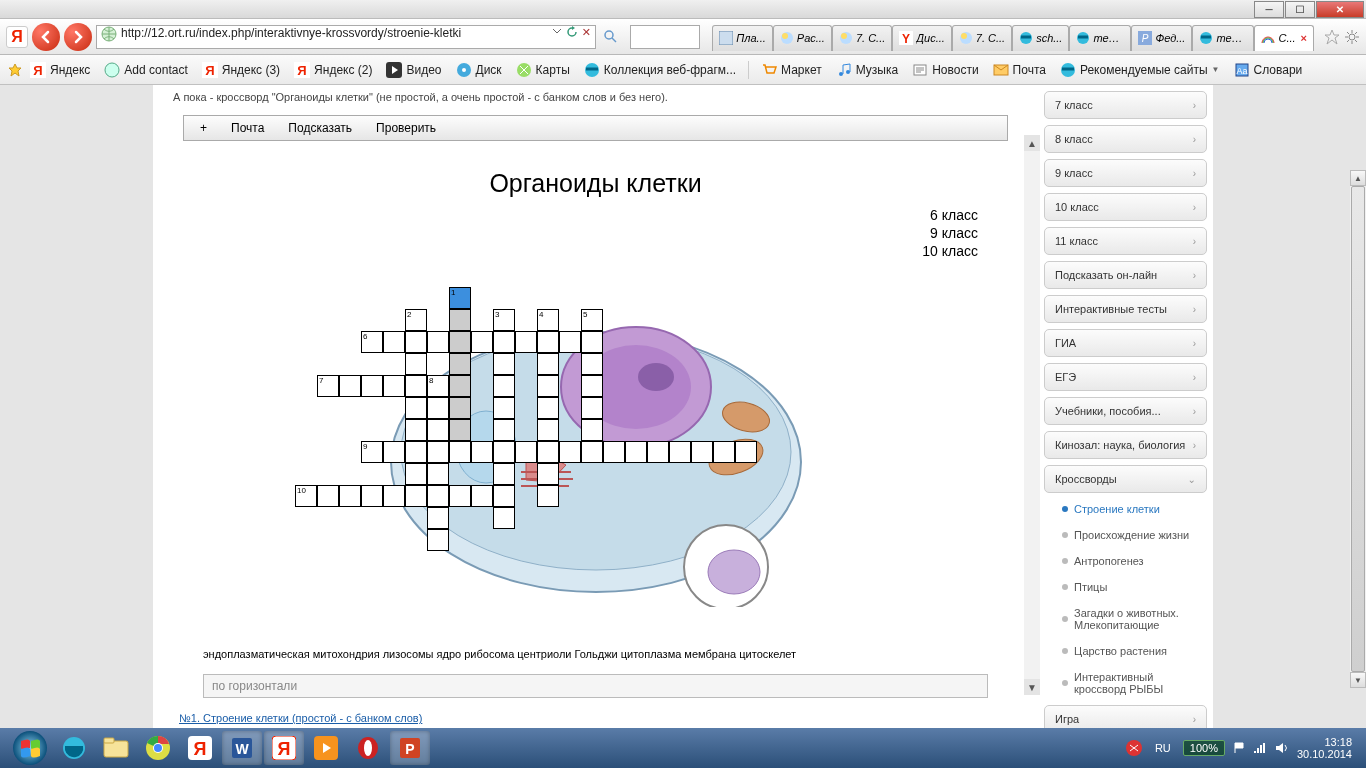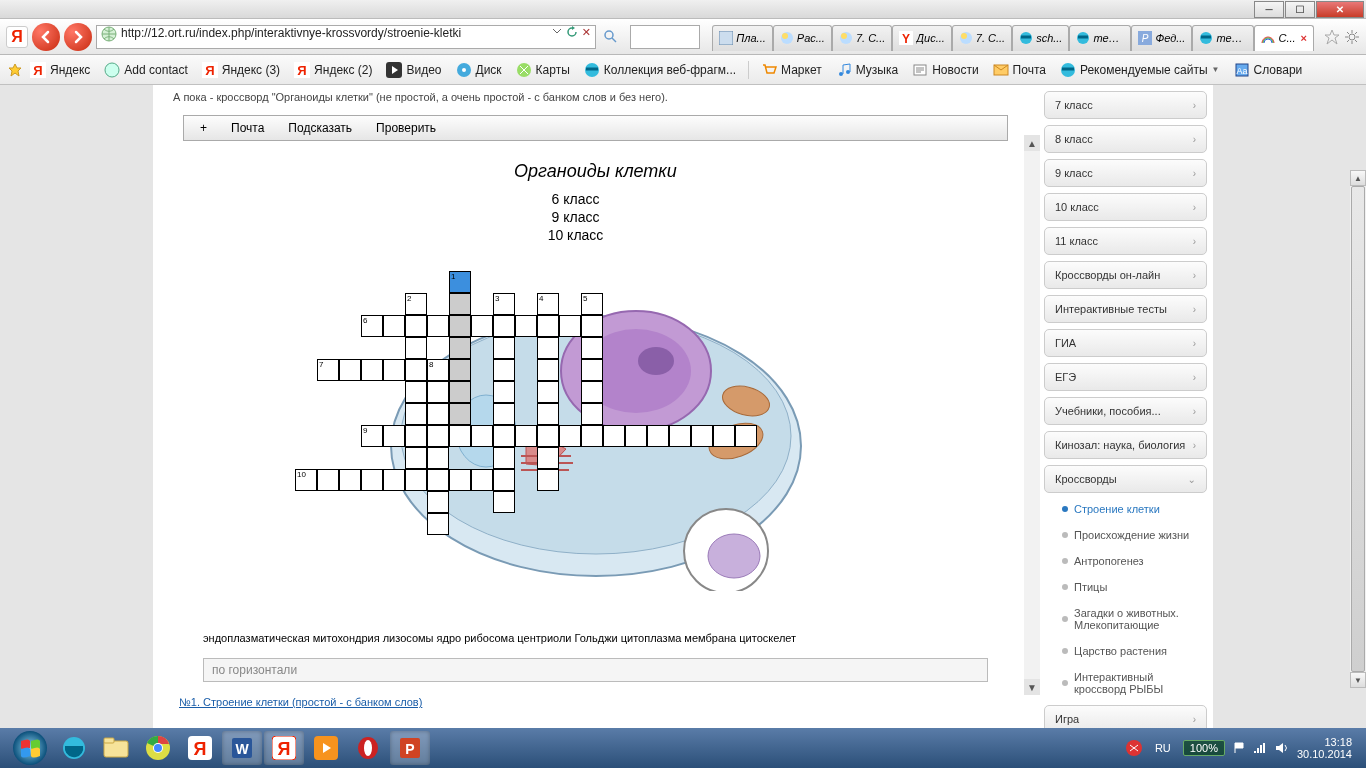--- a/index.html
+++ b/index.html
@@ -50,22 +50,22 @@
 .side-btn{ background:linear-gradient(#fcfcfc,#e9e9e9); border:1px solid #ccc; border-radius:5px; padding:7px 10px; font-size:11px; color:#333; display:flex; justify-content:space-between; align-items:center; cursor:pointer;}
 .side-btn .chev{ color:#999; font-size:10px;}
 .side-sub{ padding:4px 6px 4px 18px; font-size:11px; color:#555; display:flex; align-items:center; gap:6px; cursor:pointer;}
 .side-sub.active{ color:#2a78c0;}
 .side-sub .dot{ width:6px; height:6px; border-radius:50%; background:#bbb; flex-shrink:0;}
 .side-sub.active .dot{ background:#2a78c0;}
 
 .intro-text{ font-size:11px; color:#444; margin:6px 0 12px;}
 .cw-toolbar{ border:1px solid #aaa; background:linear-gradient(#fdfdfd,#e6e6e6); height:26px; display:flex; align-items:center; gap:24px; padding:0 16px; font-size:12px; margin:0 10px;}
 .cw-toolbar span{ cursor:pointer;}
-.cw-title{ text-align:center; font-size:18px; margin-top:20px; font-family:Arial;font-style:italic;}
-.cw-classes{ text-align:center; margin:8px 40px 0 0; font-size:14px; line-height:1.3;}
+.cw-title{ text-align:center; font-size:25px; margin-top:28px; font-family:Arial;}
+.cw-classes{ text-align:right; margin:8px 40px 0 0; font-size:14px; line-height:1.3;}
 .cw-area{ position:relative; height:360px; margin-top:6px;}
 .cell-illustration{ position:absolute; left:50%; top:50%; transform:translate(-50%,-50%); width:440px; height:320px; }
 
 
 .grid{ position:absolute; left:100px; top:20px;}
 .gcell{ width:22px; height:22px; border:1px solid #000; background:#fff; position:absolute; font-size:8px; padding:0 0 0 1px;}
 .gcell.hl{ background:#3c8fde;}
 .gcell.gray{ background:#ccc;}
 
 .word-bank{ font-size:11px; margin:20px 30px 12px; line-height:1.4;}
@@ -473,21 +473,21 @@
           </div>
           <div class="side-btn">
             <span>10 класс</span>
             <span class="chev">›</span>
           </div>
           <div class="side-btn">
             <span>11 класс</span>
             <span class="chev">›</span>
           </div>
           <div class="side-btn">
-            <span>Кроссворды он-лайн</span>
+            <span>Подсказать он-лайн</span>
             <span class="chev">›</span>
           </div>
           <div class="side-btn">
             <span>Интерактивные тесты</span>
             <span class="chev">›</span>
           </div>
           <div class="side-btn">
             <span>ГИА</span>
             <span class="chev">›</span>
           </div>

